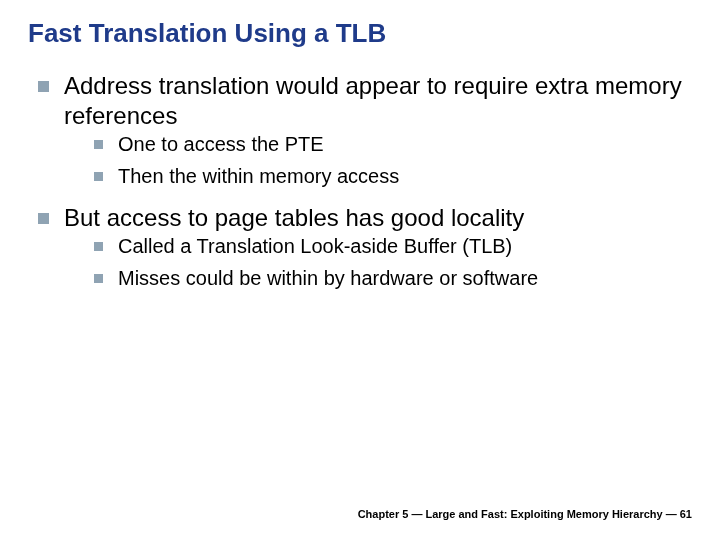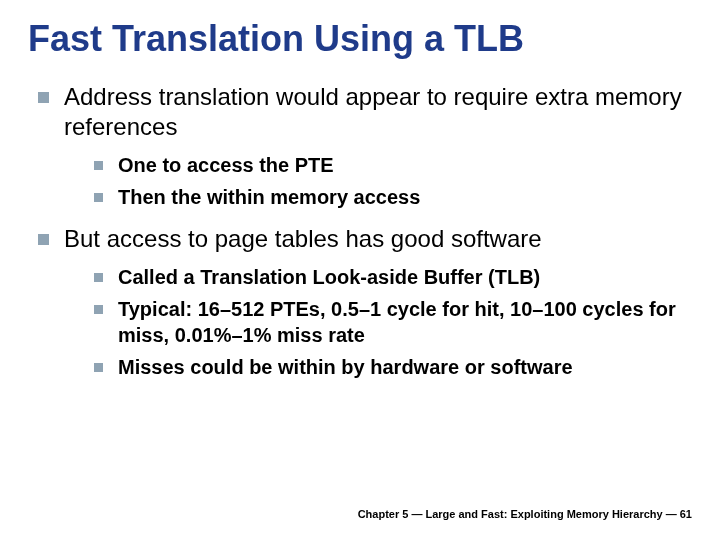--- a/index.html
+++ b/index.html
@@ -9,21 +9,21 @@
     background: #ffffff;
     font-family: Arial, Helvetica, sans-serif;
     position: relative;
     overflow: hidden;
   }
   .slide {
     padding: 18px 28px 0 28px;
   }
   .title {
     color: #1f3b8a;
-    font-size: 36px;
+    font-size: 26px;
     font-weight: bold;
     margin-bottom: 22px;
   }
   .l1 {
     list-style: none;
     margin-left: 6px;
   }
   .l1 > li {
     position: relative;
     padding-left: 30px;
@@ -36,23 +36,22 @@
     content: "";
     position: absolute;
     left: 4px;
     top: 10px;
     width: 11px;
     height: 11px;
     background: #8fa3b3;
   }
   .l2 {
     list-style: none;
-    margin-top: 10px;
+    margin-top: 0;
     margin-left: 28px;
-    font-weight: bold;
   }
   .l2 > li {
     position: relative;
     padding-left: 26px;
     font-size: 20px;
     color: #000;
     margin-bottom: 6px;
     line-height: 1.3;
   }
   .l2 > li::before {
@@ -82,23 +81,22 @@
 
   <ul class="l1">
     <li>
       <span>Address translation would appear to require extra memory references</span>
       <ul class="l2">
         <li><span>One to access the PTE</span></li>
         <li><span>Then the within memory access</span></li>
       </ul>
     </li>
     <li>
-      <span>But access to page tables has good software</span>
+      <span>But access to page tables has good locality</span>
       <ul class="l2">
         <li><span>Called a Translation Look-aside Buffer (TLB)</span></li>
-        <li><span>Typical: 16–512 PTEs, 0.5–1 cycle for hit, 10–100 cycles for miss, 0.01%–1% miss rate</span></li>
         <li><span>Misses could be within by hardware or software</span></li>
       </ul>
     </li>
   </ul>
 </div>
 
 <div class="footer">Chapter 5 — Large and Fast: Exploiting Memory Hierarchy — 61</div>
 
 </body></html>

